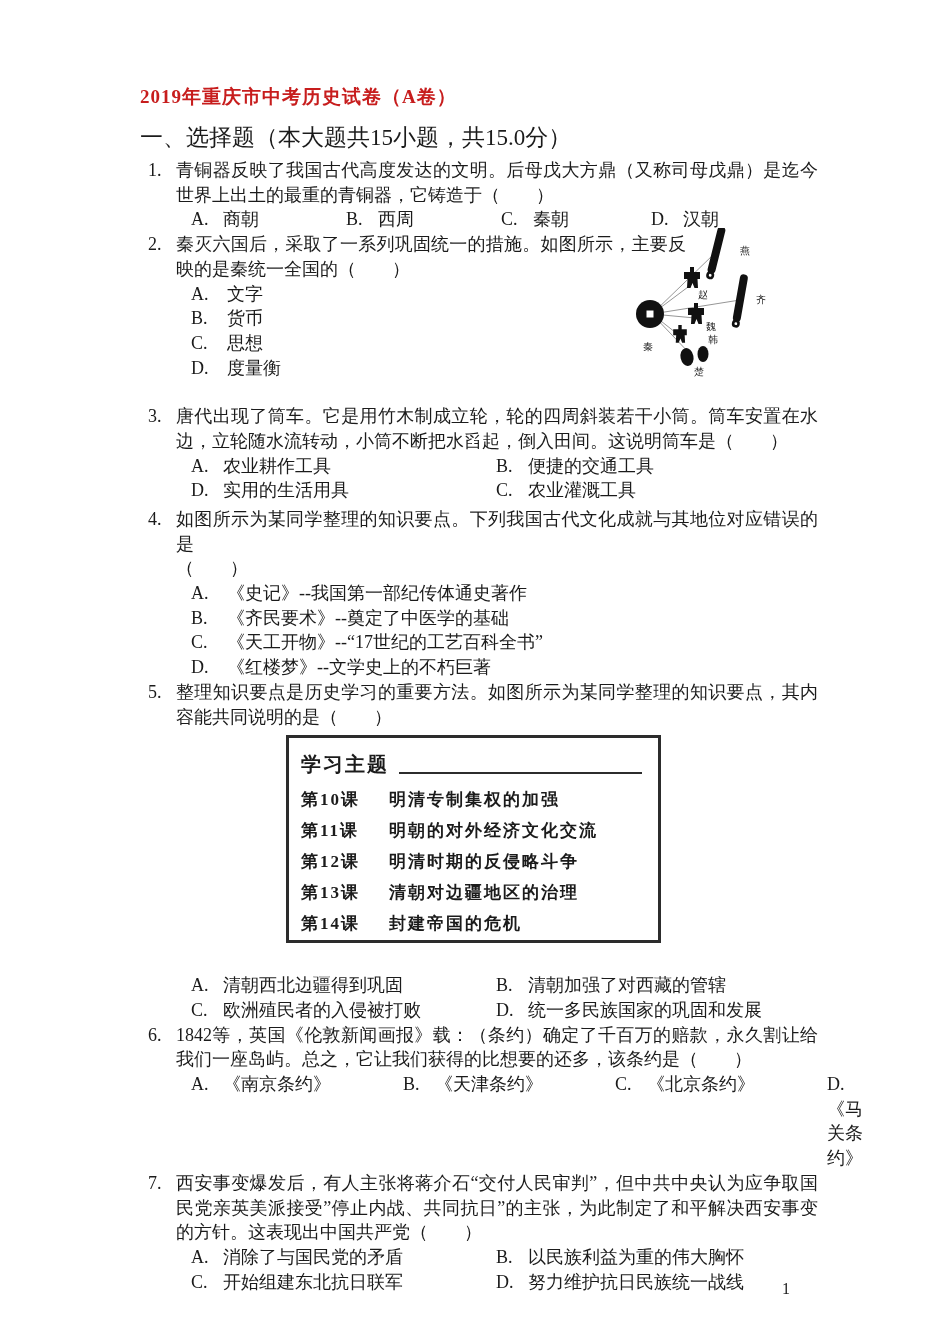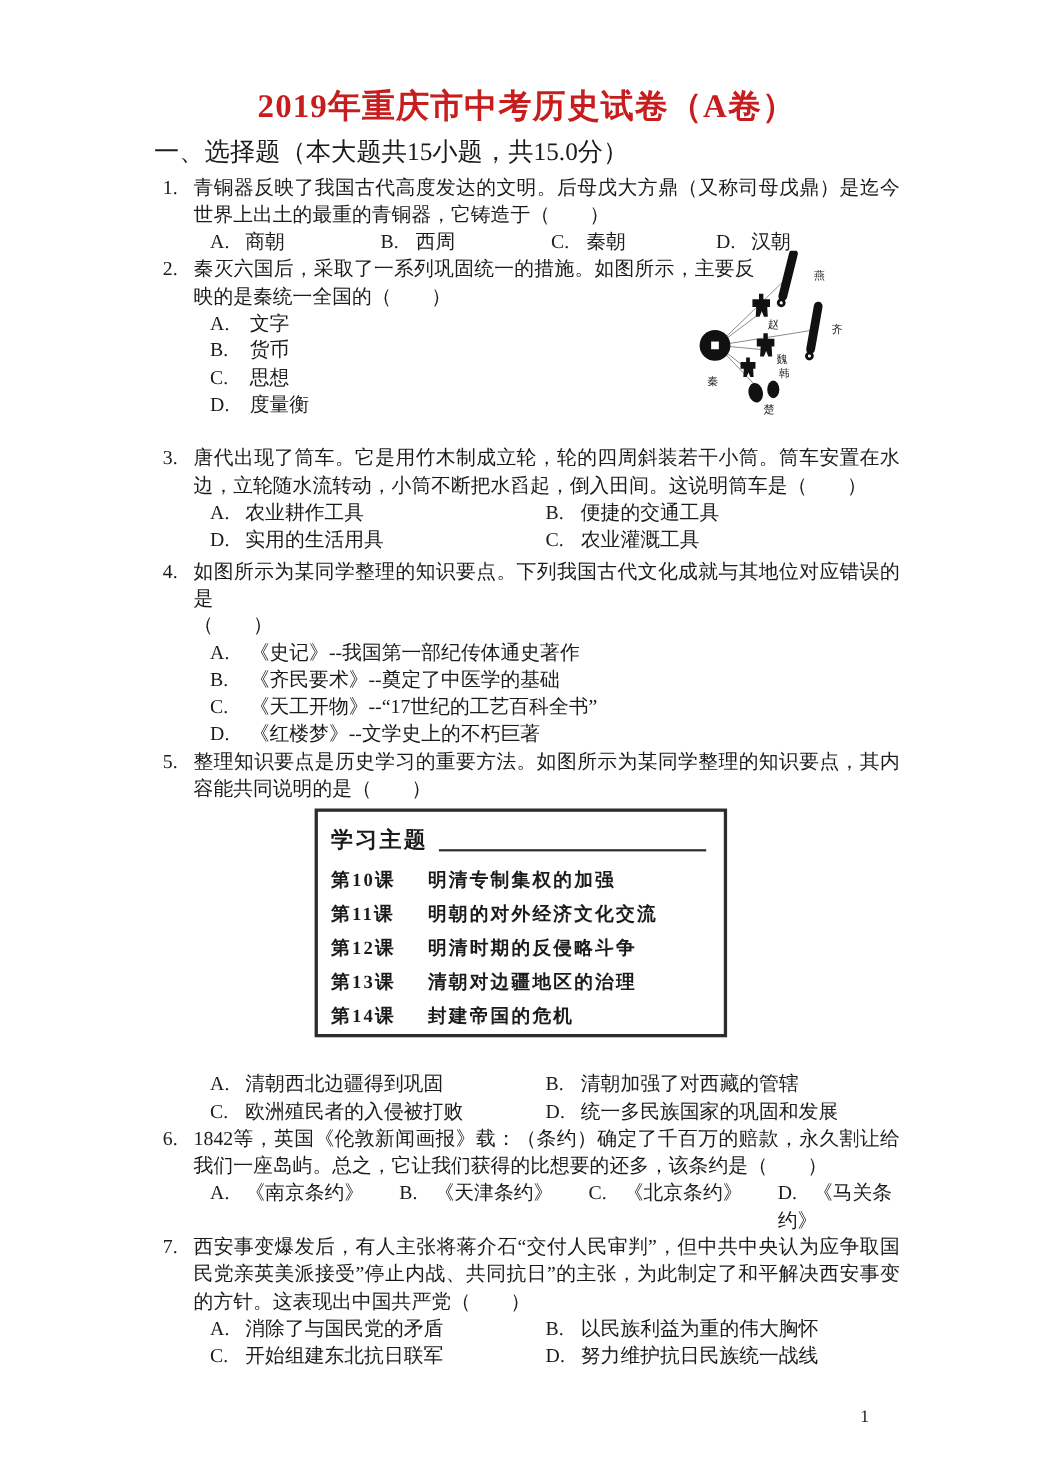--- a/index.html
+++ b/index.html
@@ -9,42 +9,42 @@
     font-family:"Liberation Serif","DejaVu Serif",serif;
     color:#1b1b1b;
     position:relative;
     overflow:hidden;
   }
   .content {
     position:absolute; left:140px; top:82px; width:678px;
   }
   .exam-title {
     margin:0 0 13px 0;
-    text-align:center;
-    font-size:30px; line-height:30px;
+    text-align:left;
+    font-size:19px; line-height:30px;
     font-weight:700;
     color:#c71d1d;
     letter-spacing:1px;
   }
   .section-heading {
     font-size:23px; line-height:25px;
     margin:0 0 8px 0;
   }
   .q {
     position:relative;
     padding-left:36px;
     font-size:18px;
     line-height:24.7px;
   }
   .qnum { position:absolute; left:8px; top:0; }
   .stem { text-align:justify; }
   .opts { padding-left:15px; }
   .olabel { display:inline-block; width:36px; }
   .opt-row4 { display:grid; grid-template-columns:155px 155px 150px 1fr; padding-left:15px; }
-  .opt-row4-wide { display:grid; grid-template-columns:172px 172px 172px 1fr; padding-left:15px; }
+  .opt-row4-wide { display:grid; grid-template-columns:172px 172px 172px 1fr; padding-left:15px;gap:40px; }
   .opt-grid2 { display:grid; grid-template-columns:305px 1fr; padding-left:15px; }
   .opt-grid2 .olabel, .opt-row4 .olabel, .opt-row4-wide .olabel { width:32px; }
   .q2-wrap { min-height:172px; }
   .q2-body { width:510px; }
   .coin-svg { position:absolute; left:488px; top:-4px; }
   .q3 { margin-bottom:4px; }
   
   .kb {
     box-sizing:border-box;
     width:375px; height:208px;

